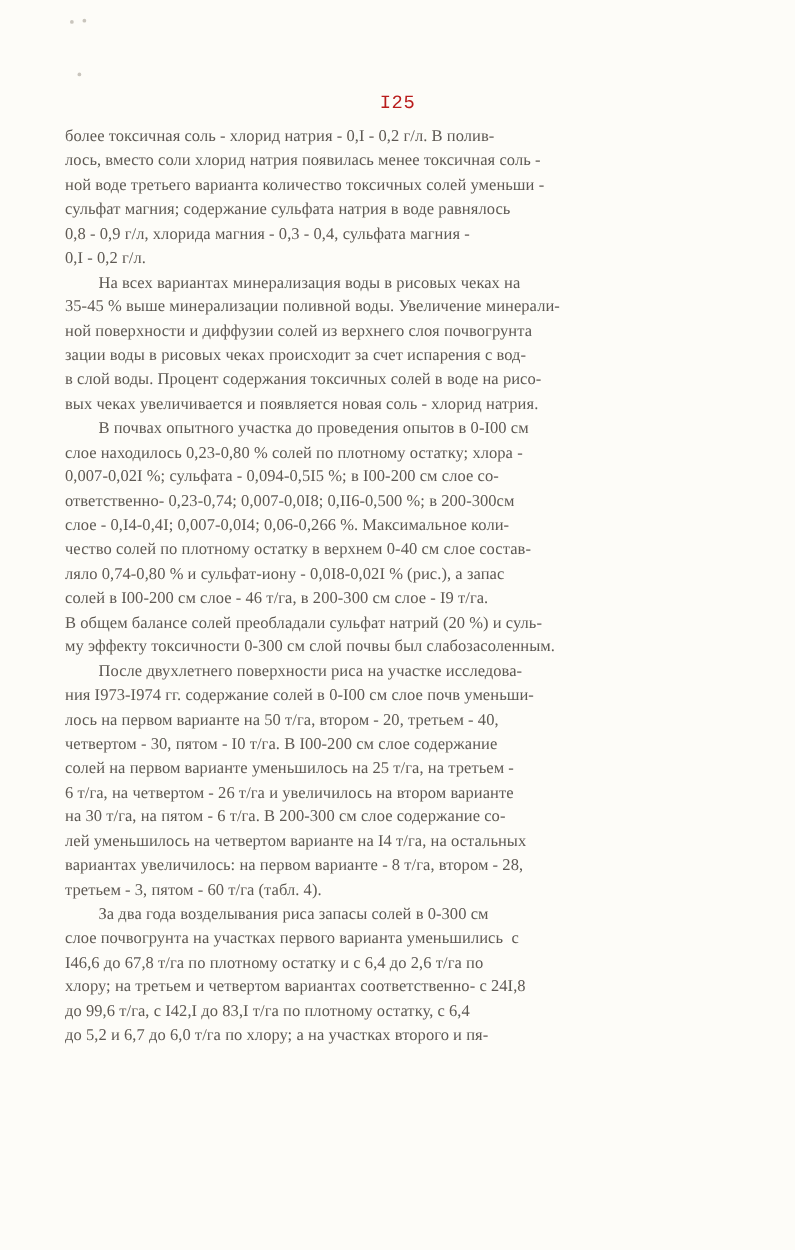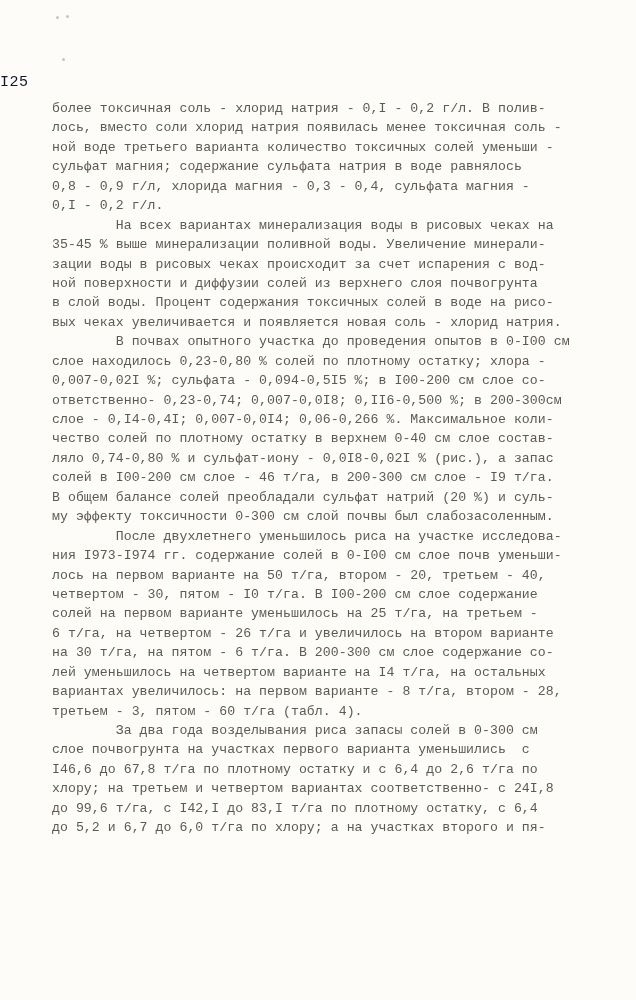--- a/index.html
+++ b/index.html
@@ -27,32 +27,32 @@
     .corner-marks span {
       position: absolute;
       width: 3px; height: 3px;
       background: #c9c5bd;
       border-radius: 50%;
     }
     .page-number {
       position: absolute;
       left: 0; width: 636px;
       top: 74px;
-      text-align: left;
+      text-align: center;
       font-family: "Liberation Mono", "DejaVu Sans Mono", monospace;
       font-size: 15px;
-      color: #0f172a;
+      color: #b91c1c;
       letter-spacing: 0.5px;
     }
     .text-block {
       position: absolute;
       left: 52px;
       top: 99px;
       width: 540px;
-      font-family: Liberation Mono, monospace;
+      font-family: Liberation Serif, serif;
       font-size: 13.2px;
       line-height: 19.45px;
       color: #5e5953;
       letter-spacing: 0.05px;
     }
     .line {
       display: block;
       white-space: pre;
       height: 19.45px;
     }
@@ -71,35 +71,35 @@
 
   <div class="text-block">
     <span class="line">более токсичная соль - хлорид натрия - 0,I - 0,2 г/л. В полив-</span>
     <span class="line">лось, вместо соли хлорид натрия появилась менее токсичная соль -</span>
     <span class="line">ной воде третьего варианта количество токсичных солей уменьши -</span>
     <span class="line">сульфат магния; содержание сульфата натрия в воде равнялось</span>
     <span class="line">0,8 - 0,9 г/л, хлорида магния - 0,3 - 0,4, сульфата магния -</span>
     <span class="line">0,I - 0,2 г/л.</span>
     <span class="line">        На всех вариантах минерализация воды в рисовых чеках на</span>
     <span class="line">35-45 % выше минерализации поливной воды. Увеличение минерали-</span>
+    <span class="line">ной поверхности и диффузии солей из верхнего слоя почвогрунта</span>
     <span class="line">зации воды в рисовых чеках происходит за счет испарения с вод-</span>
-    <span class="line">ной поверхности и диффузии солей из верхнего слоя почвогрунта</span>
     <span class="line">в слой воды. Процент содержания токсичных солей в воде на рисо-</span>
     <span class="line">вых чеках увеличивается и появляется новая соль - хлорид натрия.</span>
     <span class="line">        В почвах опытного участка до проведения опытов в 0-I00 см</span>
     <span class="line">слое находилось 0,23-0,80 % солей по плотному остатку; хлора -</span>
     <span class="line">0,007-0,02I %; сульфата - 0,094-0,5I5 %; в I00-200 см слое со-</span>
     <span class="line">ответственно- 0,23-0,74; 0,007-0,0I8; 0,II6-0,500 %; в 200-300см</span>
     <span class="line">слое - 0,I4-0,4I; 0,007-0,0I4; 0,06-0,266 %. Максимальное коли-</span>
     <span class="line">чество солей по плотному остатку в верхнем 0-40 см слое состав-</span>
     <span class="line">ляло 0,74-0,80 % и сульфат-иону - 0,0I8-0,02I % (рис.), а запас</span>
     <span class="line">солей в I00-200 см слое - 46 т/га, в 200-300 см слое - I9 т/га.</span>
     <span class="line">В общем балансе солей преобладали сульфат натрий (20 %) и суль-</span>
     <span class="line">му эффекту токсичности 0-300 см слой почвы был слабозасоленным.</span>
-    <span class="line">        После двухлетнего уменьшилось риса на участке исследова-</span>
+    <span class="line">        После двухлетнего поверхности риса на участке исследова-</span>
     <span class="line">ния I973-I974 гг. содержание солей в 0-I00 см слое почв уменьши-</span>
     <span class="line">лось на первом варианте на 50 т/га, втором - 20, третьем - 40,</span>
     <span class="line">четвертом - 30, пятом - I0 т/га. В I00-200 см слое содержание</span>
     <span class="line">солей на первом варианте уменьшилось на 25 т/га, на третьем -</span>
     <span class="line">6 т/га, на четвертом - 26 т/га и увеличилось на втором варианте</span>
     <span class="line">на 30 т/га, на пятом - 6 т/га. В 200-300 см слое содержание со-</span>
     <span class="line">лей уменьшилось на четвертом варианте на I4 т/га, на остальных</span>
     <span class="line">вариантах увеличилось: на первом варианте - 8 т/га, втором - 28,</span>
     <span class="line">третьем - 3, пятом - 60 т/га (табл. 4).</span>
     <span class="line">        За два года возделывания риса запасы солей в 0-300 см</span>

